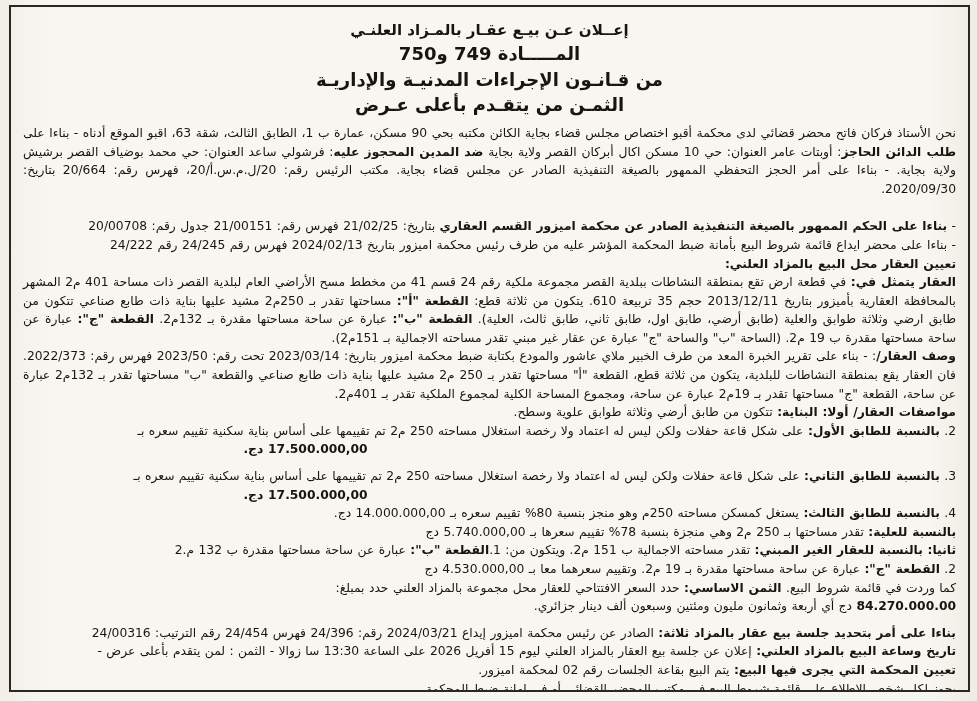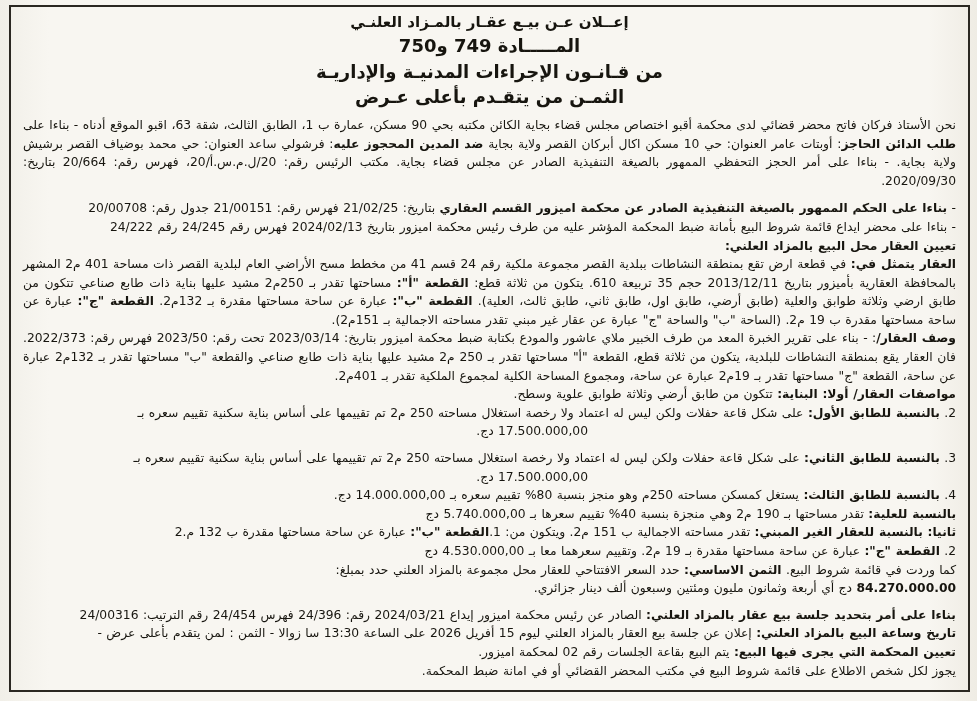--- a/index.html
+++ b/index.html
@@ -9,45 +9,45 @@
     font-family:"DejaVu Sans","Liberation Sans",sans-serif;
     position:relative;overflow:hidden;
   }
   .page{
     position:absolute;inset:0;
     background:linear-gradient(90deg,#f1efe8 0%,#f8f6f1 5%,#f8f6f1 95%,#efece4 100%);
   }
   .frame{
     position:absolute;top:5px;right:7px;left:9px;bottom:9px;
     border:2px solid #2b2822;
-    padding:3px 12px 4px 12px;
+    padding:11px 12px 4px 12px;
     direction:rtl;
     color:#17150f;
     overflow:hidden;
     box-sizing:border-box;
   }
   .hdr{text-align:center;font-weight:bold;margin-top:2px;line-height:1.42;}
   .h1{font-size:15px;}
   .h2{font-size:18px;}
   .doc-body{margin-top:6px;}
   .para{
     font-size:12.3px;
     line-height:18.6px;
     text-align:justify;
     text-justify:inter-word;
     word-spacing:0.5px;
   }
-  .para.mt6{margin-top:9px;}
+  .para.mt6{margin-top:19px;}
   .para.mt8{margin-top:8px;}
   .b{font-weight:700;}
   .bu{font-weight:700;text-underline-offset:2px;}
   .amount{
-    text-align:right;
+    text-align:center;
     padding-right:368px;
-    font-weight:400;
+    font-weight:700;
   }
   .sig{
     margin-top:9px;
     direction:rtl;
     text-align:left;
     padding-left:55px;
     font-weight:700;
     font-size:13px;
   }
 </style>
@@ -70,26 +70,26 @@
         <div class="para"><span class="">- بناءا على محضر ايداع قائمة شروط البيع بأمانة ضبط المحكمة المؤشر عليه من طرف رئيس محكمة اميزور بتاريخ 2024/02/13 فهرس رقم 24/245 رقم 24/222</span></div>
         <div class="para"><span class="bu">تعيين العقار محل البيع بالمزاد العلني:</span></div>
         <div class="para"><span class="b">العقار يتمثل في:</span><span class=""> في قطعة ارض تقع بمنطقة النشاطات ببلدية القصر مجموعة ملكية رقم 24 قسم 41 من مخطط مسح الأراضي العام لبلدية القصر ذات مساحة 401 م2 المشهر بالمحافظة العقارية بأميزور بتاريخ 2013/12/11 حجم 35 تربيعة 610. يتكون من ثلاثة قطع: </span><span class="bu">القطعة "أ":</span><span class=""> مساحتها تقدر بـ 250م2 مشيد عليها بناية ذات طابع صناعي تتكون من طابق ارضي وثلاثة طوابق والعلية (طابق أرضي، طابق اول، طابق ثاني، طابق ثالث، العلية). </span><span class="bu">القطعة "ب":</span><span class=""> عبارة عن ساحة مساحتها مقدرة بـ 132م2. </span><span class="bu">القطعة "ج":</span><span class=""> عبارة عن ساحة مساحتها مقدرة ب 19 م2. (الساحة "ب" والساحة "ج" عبارة عن عقار غير مبني تقدر مساحته الاجمالية بـ 151م2).</span></div>
         <div class="para"><span class="bu">وصف العقار/</span><span class="">: - بناء على تقرير الخبرة المعد من طرف الخبير ملاي عاشور والمودع بكتابة ضبط محكمة اميزور بتاريخ: 2023/03/14 تحت رقم: 2023/50 فهرس رقم: 2022/373. فان العقار يقع بمنطقة النشاطات للبلدية، يتكون من ثلاثة قطع، القطعة "أ" مساحتها تقدر بـ 250 م2 مشيد عليها بناية ذات طابع صناعي والقطعة "ب" مساحتها تقدر بـ 132م2 عبارة عن ساحة، القطعة "ج" مساحتها تقدر بـ 19م2 عبارة عن ساحة، ومجموع المساحة الكلية لمجموع الملكية تقدر بـ 401م2.</span></div>
         <div class="para"><span class="bu">مواصفات العقار/ أولا: البناية:</span><span class=""> تتكون من طابق أرضي وثلاثة طوابق علوية وسطح.</span></div>
         <div class="para"><span class="">2. </span><span class="bu">بالنسبة للطابق الأول:</span><span class=""> على شكل قاعة حفلات ولكن ليس له اعتماد ولا رخصة استغلال مساحته 250 م2 تم تقييمها على أساس بناية سكنية تقييم سعره بـ</span></div>
         <div class="para amount"><span class="">17.500.000,00 دج.</span></div>
         <div class="para mt8"><span class="">3. </span><span class="bu">بالنسبة للطابق الثاني:</span><span class=""> على شكل قاعة حفلات ولكن ليس له اعتماد ولا رخصة استغلال مساحته 250 م2 تم تقييمها على أساس بناية سكنية تقييم سعره بـ</span></div>
         <div class="para amount"><span class="">17.500.000,00 دج.</span></div>
         <div class="para"><span class="">4. </span><span class="bu">بالنسبة للطابق الثالث:</span><span class=""> يستغل كمسكن مساحته 250م وهو منجز بنسبة 80% تقييم سعره بـ 14.000.000,00 دج.</span></div>
-        <div class="para"><span class="bu">بالنسبة للعلية:</span><span class=""> تقدر مساحتها بـ 190 م2 وهي منجزة بنسبة 40% تقييم سعرها بـ 5.740.000,00 دج</span></div>
+        <div class="para"><span class="bu">بالنسبة للعلية:</span><span class=""> تقدر مساحتها بـ 250 م2 وهي منجزة بنسبة 78% تقييم سعرها بـ 5.740.000,00 دج</span></div>
         <div class="para"><span class="bu">ثانيا: بالنسبة للعقار الغير المبني:</span><span class=""> تقدر مساحته الاجمالية ب 151 م2. ويتكون من: 1.</span><span class="bu">القطعة "ب":</span><span class=""> عبارة عن ساحة مساحتها مقدرة ب 132 م.2</span></div>
         <div class="para"><span class="">2. </span><span class="bu">القطعة "ج":</span><span class=""> عبارة عن ساحة مساحتها مقدرة بـ 19 م2. وتقييم سعرهما معا بـ 4.530.000,00 دج</span></div>
         <div class="para"><span class="">كما وردت في قائمة شروط البيع. </span><span class="bu">الثمن الاساسي:</span><span class=""> حدد السعر الافتتاحي للعقار محل مجموعة بالمزاد العلني حدد بمبلغ:</span></div>
         <div class="para"><span class="b">84.270.000.00</span><span class=""> دج أي أربعة وثمانون مليون ومئتين وسبعون ألف دينار جزائري.</span></div>
-        <div class="para mt8"><span class="bu">بناءا على أمر بتحديد جلسة بيع عقار بالمزاد العلني:</span><span class=""> الصادر عن رئيس محكمة اميزور إيداع 2024/03/21 رقم: 24/396 فهرس 24/454 رقم الترتيب: 24/00316</span></div>
+        <div class="para mt8"><span class="bu">بناءا على أمر بتحديد جلسة بيع عقار بالمزاد ثلاثة:</span><span class=""> الصادر عن رئيس محكمة اميزور إيداع 2024/03/21 رقم: 24/396 فهرس 24/454 رقم الترتيب: 24/00316</span></div>
         <div class="para"><span class="bu">تاريخ وساعة البيع بالمزاد العلني:</span><span class=""> إعلان عن جلسة بيع العقار بالمزاد العلني ليوم 15 أفريل 2026 على الساعة 13:30 سا زوالا - الثمن : لمن يتقدم بأعلى عرض -</span></div>
         <div class="para"><span class="bu">تعيين المحكمة التي يجرى فيها البيع:</span><span class=""> يتم البيع بقاعة الجلسات رقم 02 لمحكمة اميزور.</span></div>
         <div class="para"><span class="">يجوز لكل شخص الاطلاع على قائمة شروط البيع في مكتب المحضر القضائي أو في امانة ضبط المحكمة.</span></div>
       </main>
 
     <div class="sig">المحضر القضائي</div>
 
   </div>
 </div>
 

